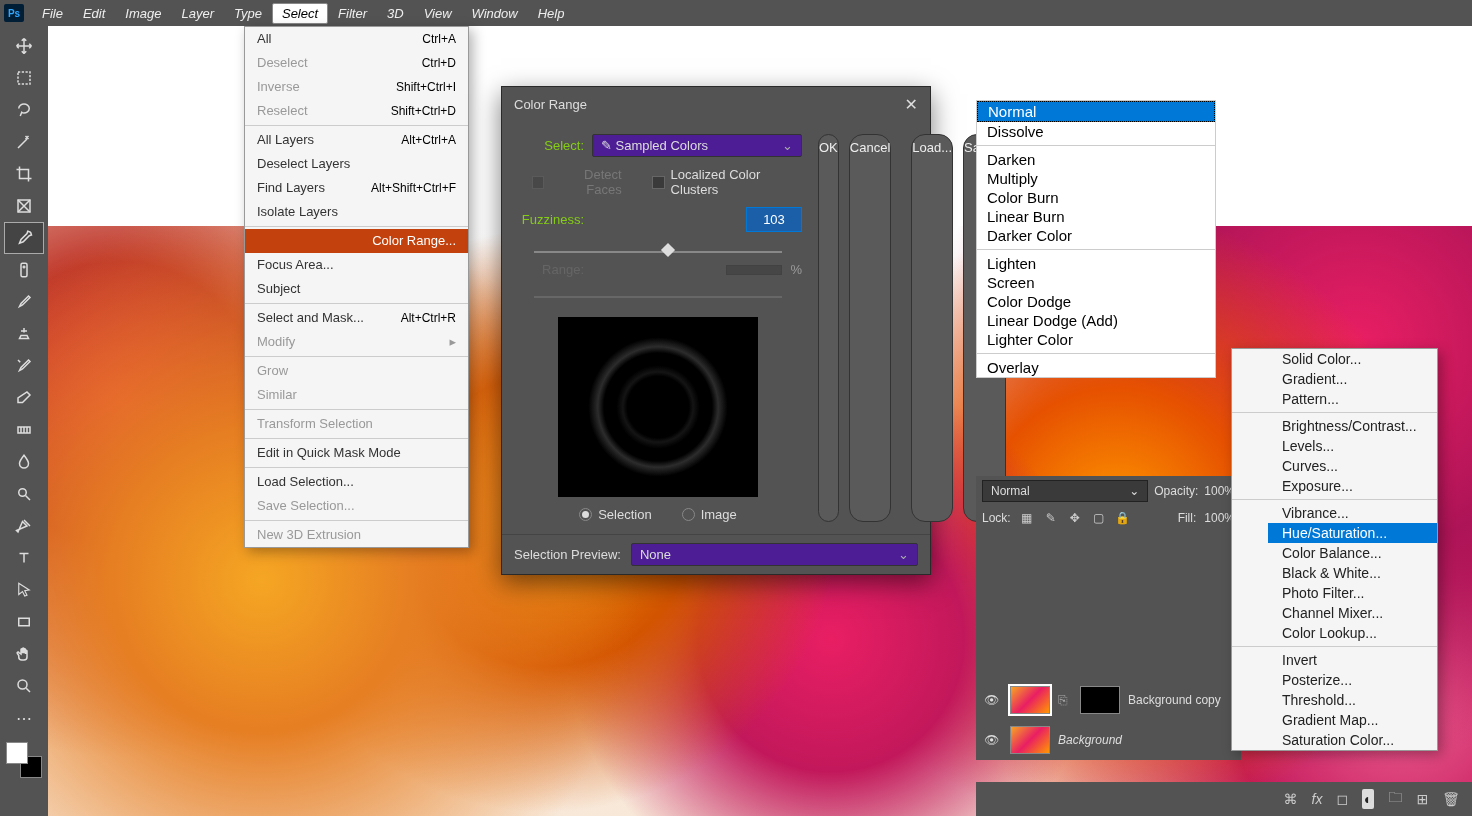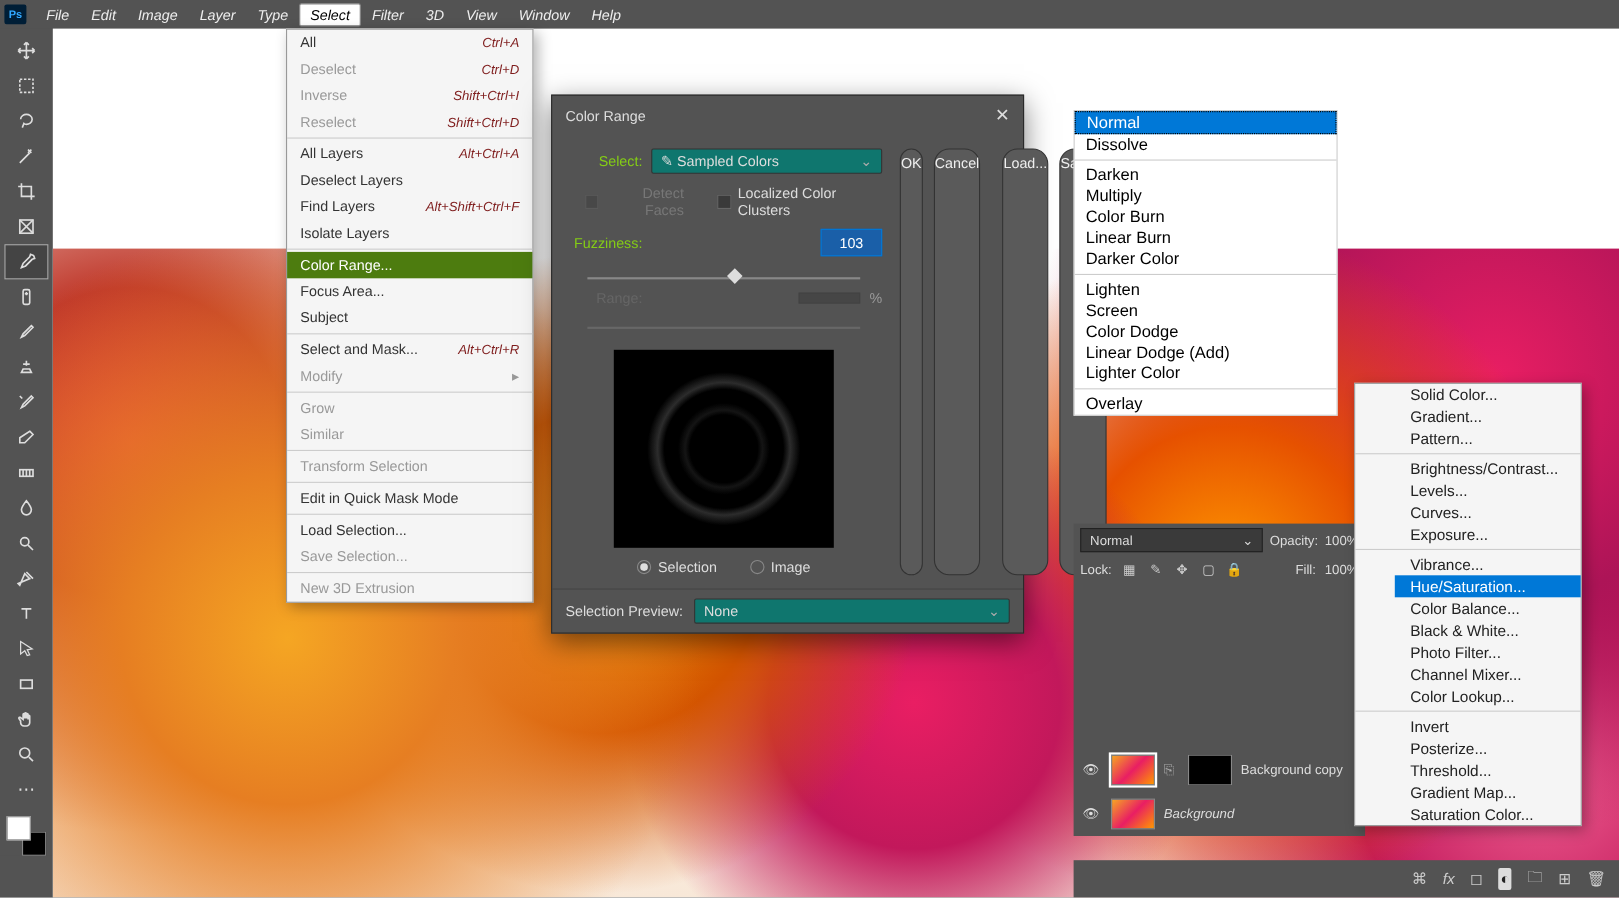--- a/index.html
+++ b/index.html
@@ -27,38 +27,38 @@
   radial-gradient(circle at 5% 30%, #e74c3c 0%, #c0392b 10%, transparent 25%),
   radial-gradient(circle at 35% 50%, #f39c12 0%, #d35400 15%, transparent 30%),
   radial-gradient(circle at 55% 70%, #e91e63 0%, #c2185b 15%, transparent 30%),
   radial-gradient(circle at 75% 50%, #ff9800 0%, #e65100 12%, transparent 28%),
   radial-gradient(circle at 92% 20%, #e91e63 0%, #ad1457 15%, transparent 30%),
   radial-gradient(circle at 95% 80%, #f06292 0%, #c2185b 12%, transparent 28%),
   linear-gradient(#fff, #f8e8d8);
 }
 
 
-.select-menu { position: absolute; left: 260px; top: 26px; width: 225px; background: #f5f5f5; border: 1px solid #999; box-shadow: 4px 4px 12px rgba(0,0,0,.3); font-size: 13px; color: #333; }
+.select-menu { position: absolute; left: 244px; top: 26px; width: 225px; background: #f5f5f5; border: 1px solid #999; box-shadow: 4px 4px 12px rgba(0,0,0,.3); font-size: 13px; color: #333; }
 .menu-row { display: flex; justify-content: space-between; padding: 3px 12px; cursor: pointer; line-height: 18px; }
 .menu-row.disabled { color: #999; }
-.menu-row.highlighted { background: #4d7c0f; color: #fff; }
+.menu-row.highlighted { background: #c2410c; color: #fff; justify-content: flex-end; }
 .menu-sep { height: 1px; background: #ccc; margin: 2px 0; }
-.menu-shortcut { color: #7f1d1d; font-size: 12px; font-style: italic; }
+.menu-shortcut { color: #000000; font-size: 12px; }
 .menu-arrow { float: right; }
 
 
 .dialog { position: absolute; left: 501px; top: 86px; width: 430px; background: #535353; border: 1px solid #2a2a2a; box-shadow: 0 8px 24px rgba(0,0,0,.5); color: #ddd; font-size: 13px; }
 .dialog-title { display: flex; justify-content: space-between; align-items: center; padding: 8px 12px; }
 .dialog-close { cursor: pointer; font-size: 16px; color: #ddd; }
 .dialog-body { display: flex; padding: 12px; gap: 16px; }
 .dialog-left { flex: 1; }
 .field-row { display: flex; align-items: center; gap: 8px; margin-bottom: 10px; }
 .field-label { text-align: right; min-width: 70px; color: #84cc16; }
 .field-label.disabled { color: #777; }
-.select-dd { flex: 1; background: #0f766e; border: 1px solid #333; padding: 3px 8px; color: #ddd; border-radius: 2px; display: flex; justify-content: space-between; align-items: center; }
+.select-dd { flex: 1; background: #4c1d95; border: 1px solid #333; padding: 3px 8px; color: #ddd; border-radius: 2px; display: flex; justify-content: space-between; align-items: center; }
 .select-dd::after { content: "⌄"; color: #aaa; }
 .checkbox-row { display: flex; align-items: center; gap: 6px; margin-bottom: 10px; padding-left: 18px; }
 .checkbox { width: 13px; height: 13px; border: 1px solid #666; background: #3a3a3a; display: inline-block; }
 .num-input { width: 56px; background: #3a3a3a; border: 1px solid #0078d7; color: #fff; padding: 4px 4px; text-align: center; background: #1a5fa8; }
 .num-input.plain { border: 1px solid #333; background: #3a3a3a; color: #999; }
 .slider { position: relative; height: 20px; margin: 0 20px; }
 .slider-track { position: absolute; left: 0; right: 0; top: 9px; height: 2px; background: #888; }
 .slider-thumb { position: absolute; top: 3px; left: 52%; width: 10px; height: 10px; background: #ddd; transform: rotate(45deg); }
 .preview-box { width: 200px; height: 180px; background: #000; margin: 10px auto; position: relative; overflow: hidden; }
 .preview-flower { position: absolute; inset: 10% 15%; background: radial-gradient(circle, #000 20%, #333 35%, #111 50%, #444 60%, #000 80%); filter: contrast(1.4); }

